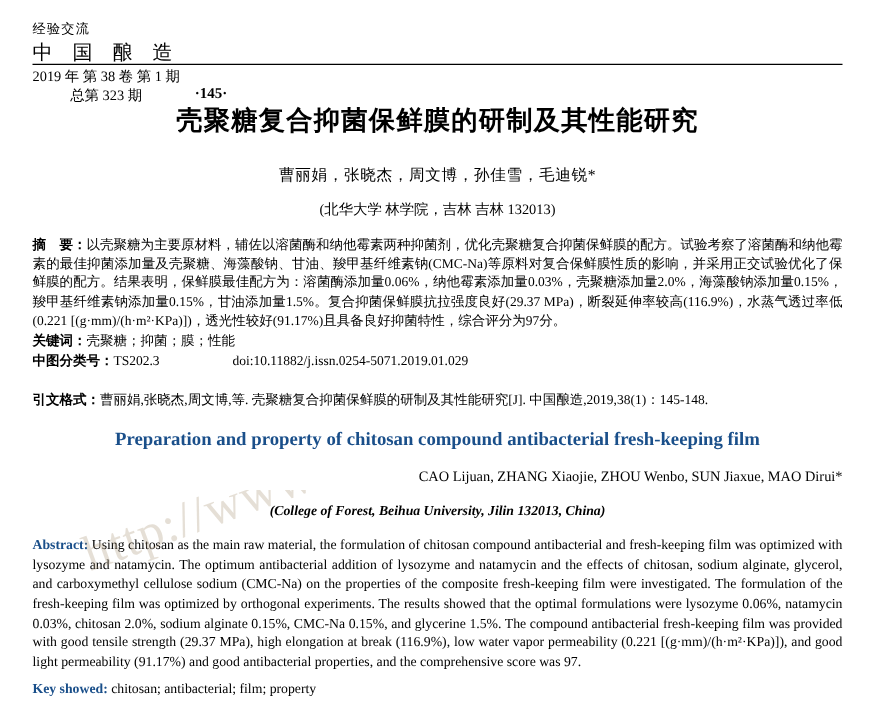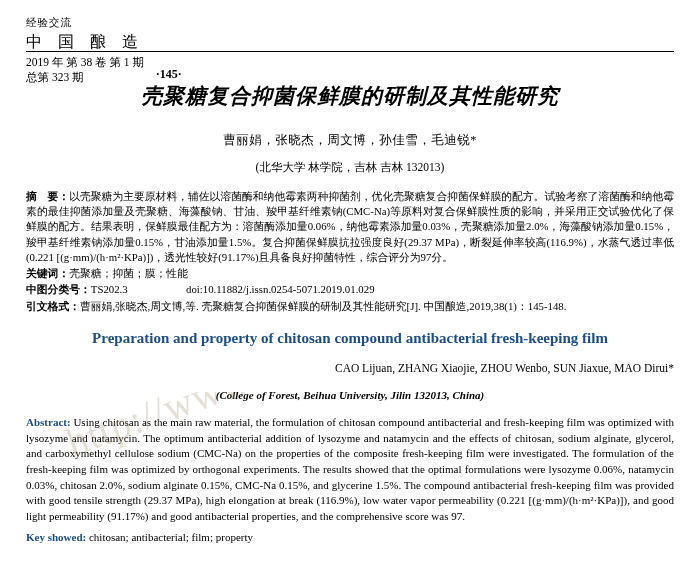--- a/index.html
+++ b/index.html
@@ -41,21 +41,21 @@
     padding-top: 6px;
   }
   .rh-center {
     font-family: "Liberation Serif", serif;
     font-size: 16px;
     letter-spacing: 6px;
     font-weight: normal;
     padding-top: 2px;
   }
   .rh-right {
-    text-align: left;
+    text-align: center;
     font-size: 11.5px;
     line-height: 15px;
     position: relative;
     padding-right: 36px;
     padding-top: 2px;
   }
   .rh-pageno {
     position: absolute;
     right: -2px;
     top: 14px;
@@ -69,21 +69,20 @@
   }
 
   
   .title-cn {
     text-align: center;
     font-size: 21px;
     font-weight: bold;
     letter-spacing: 1px;
     margin-top: 30px;
     font-family: "Liberation Serif", serif;
-    font-style: italic;
   }
   .authors-cn {
     text-align: center;
     font-size: 12.5px;
     margin-top: 22px;
     letter-spacing: 0.5px;
   }
   .affil-cn {
     text-align: center;
     font-size: 11.5px;
@@ -116,21 +115,21 @@
   .meta-row {
     display: flex;
     gap: 0px;
   }
   .meta-row .c1 { width: 160px; }
   .meta-row .c2 { width: 175px; }
   .meta-row .c3 { flex: 1; }
   .cite-cn {
     font-size: 10.8px;
     line-height: 15.4px;
-    margin-top: 1px;
+    margin-top: 15px;
     text-align: justify;
   }
   .cite-cn .lbl { font-weight: bold; }
 
   
   .title-en {
     text-align: center;
     font-size: 15px;
     font-weight: bold;
     color: #1a4f8a;

